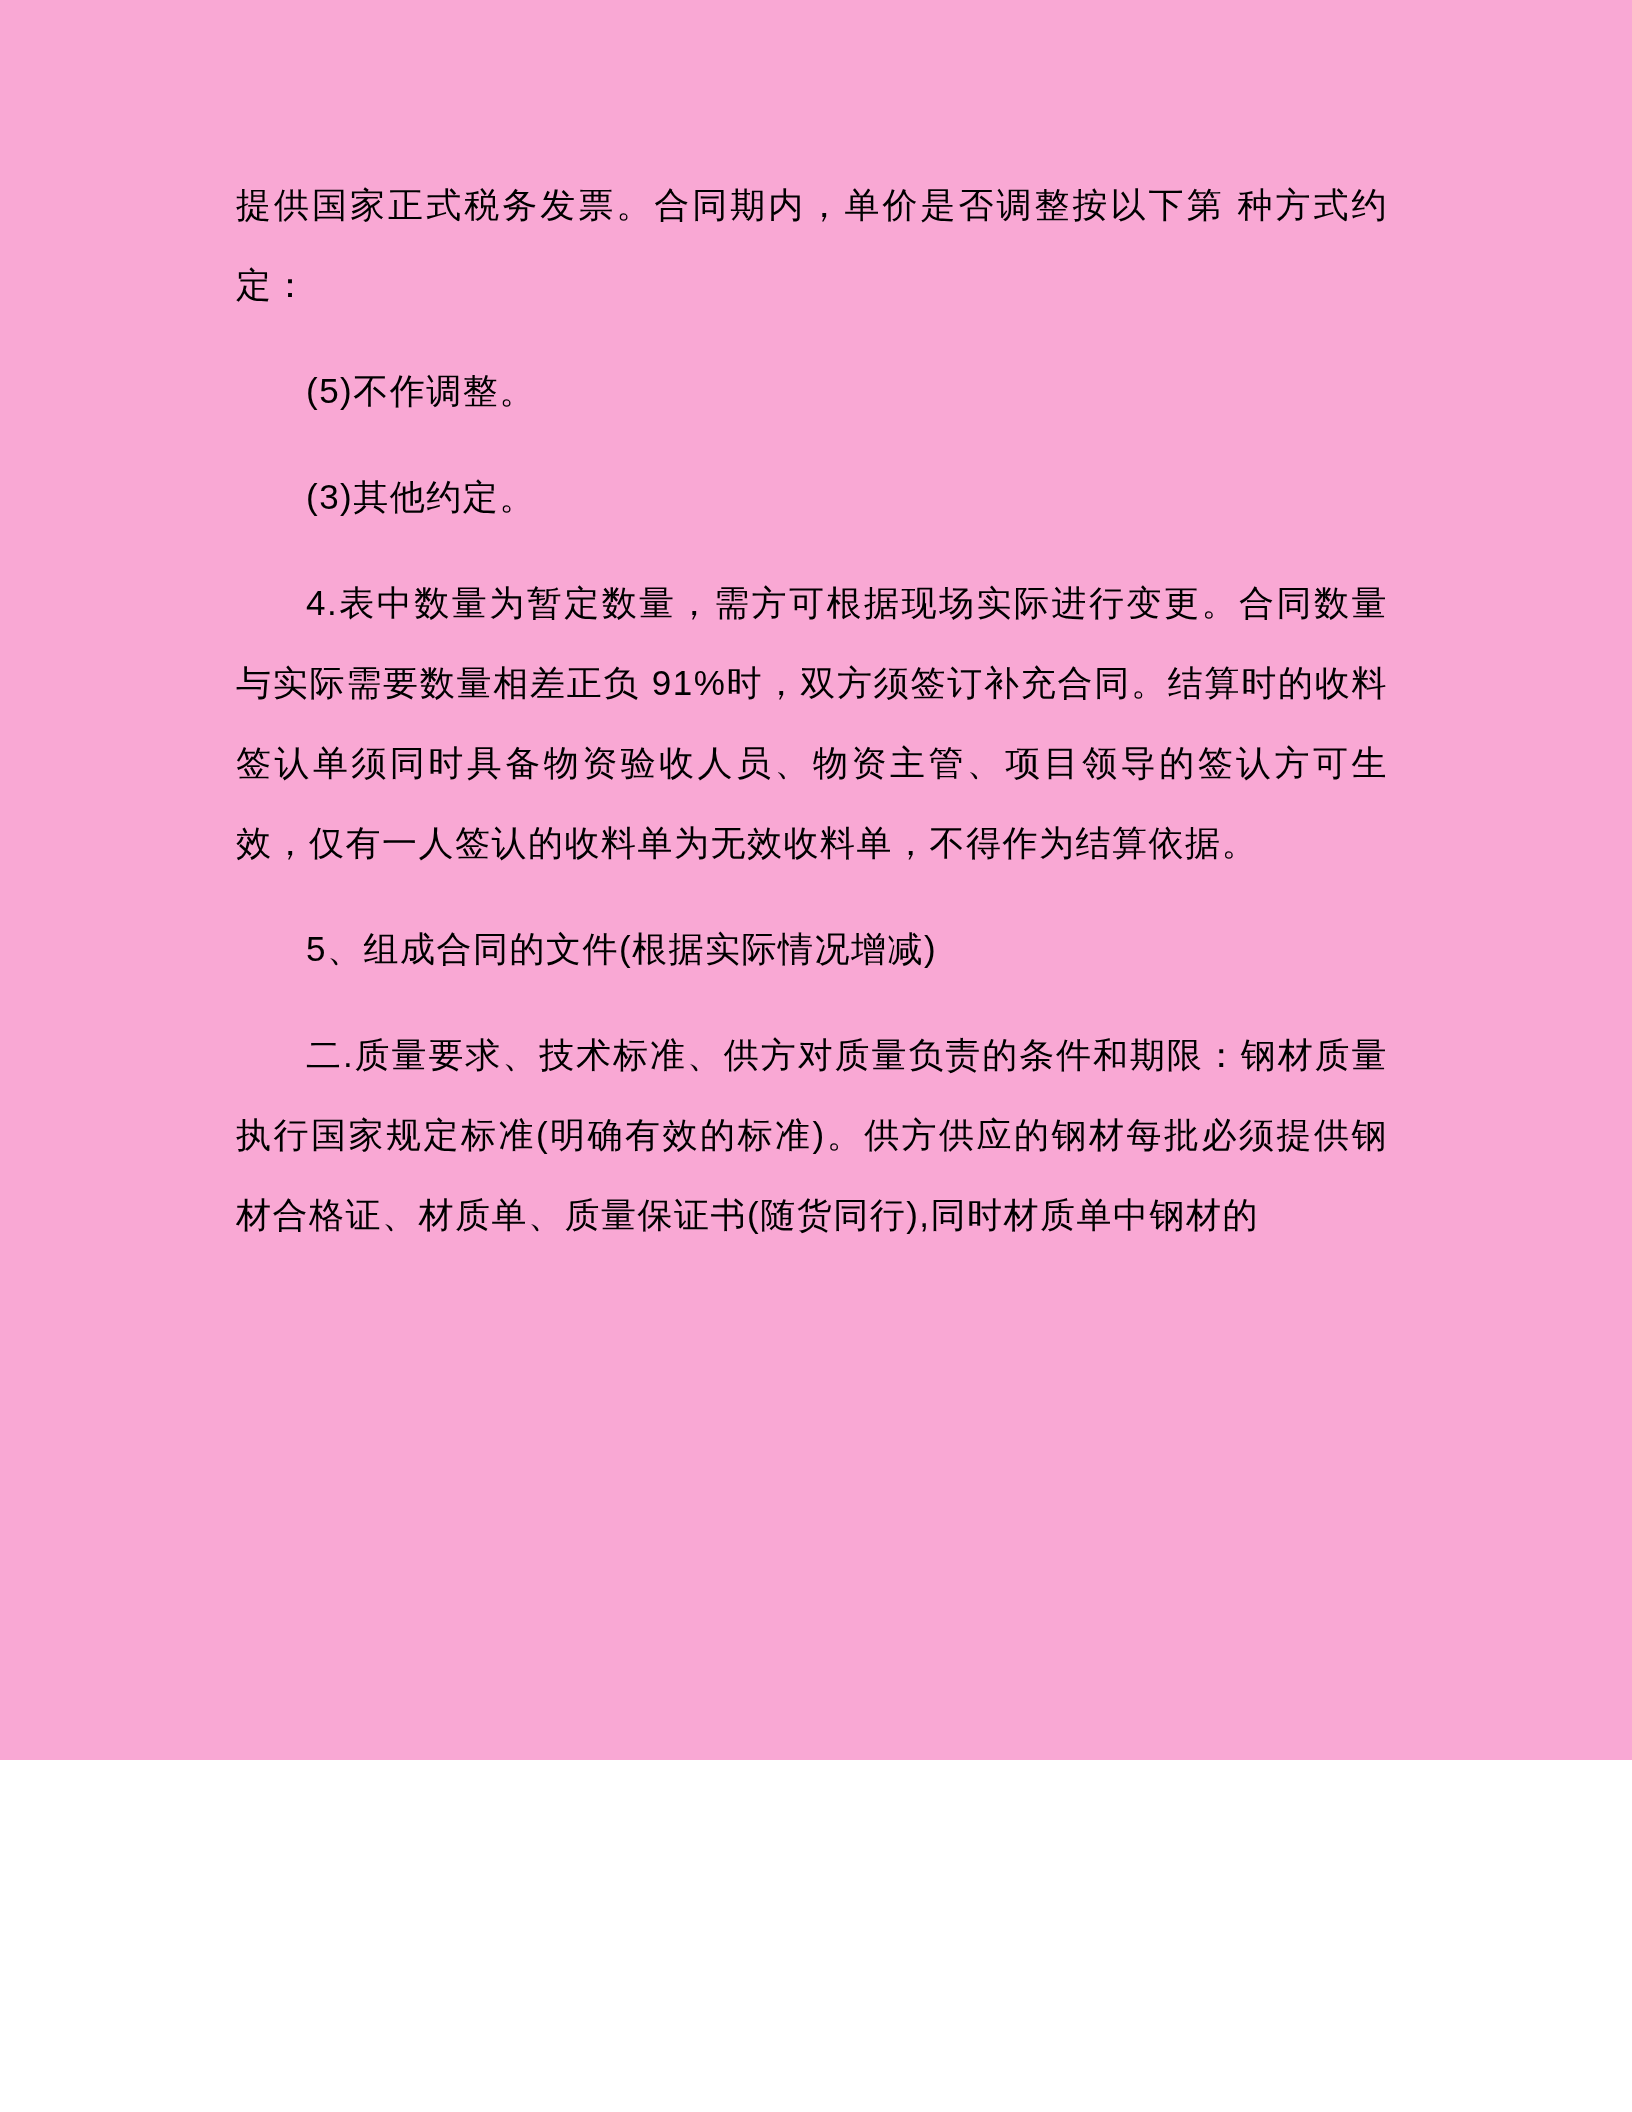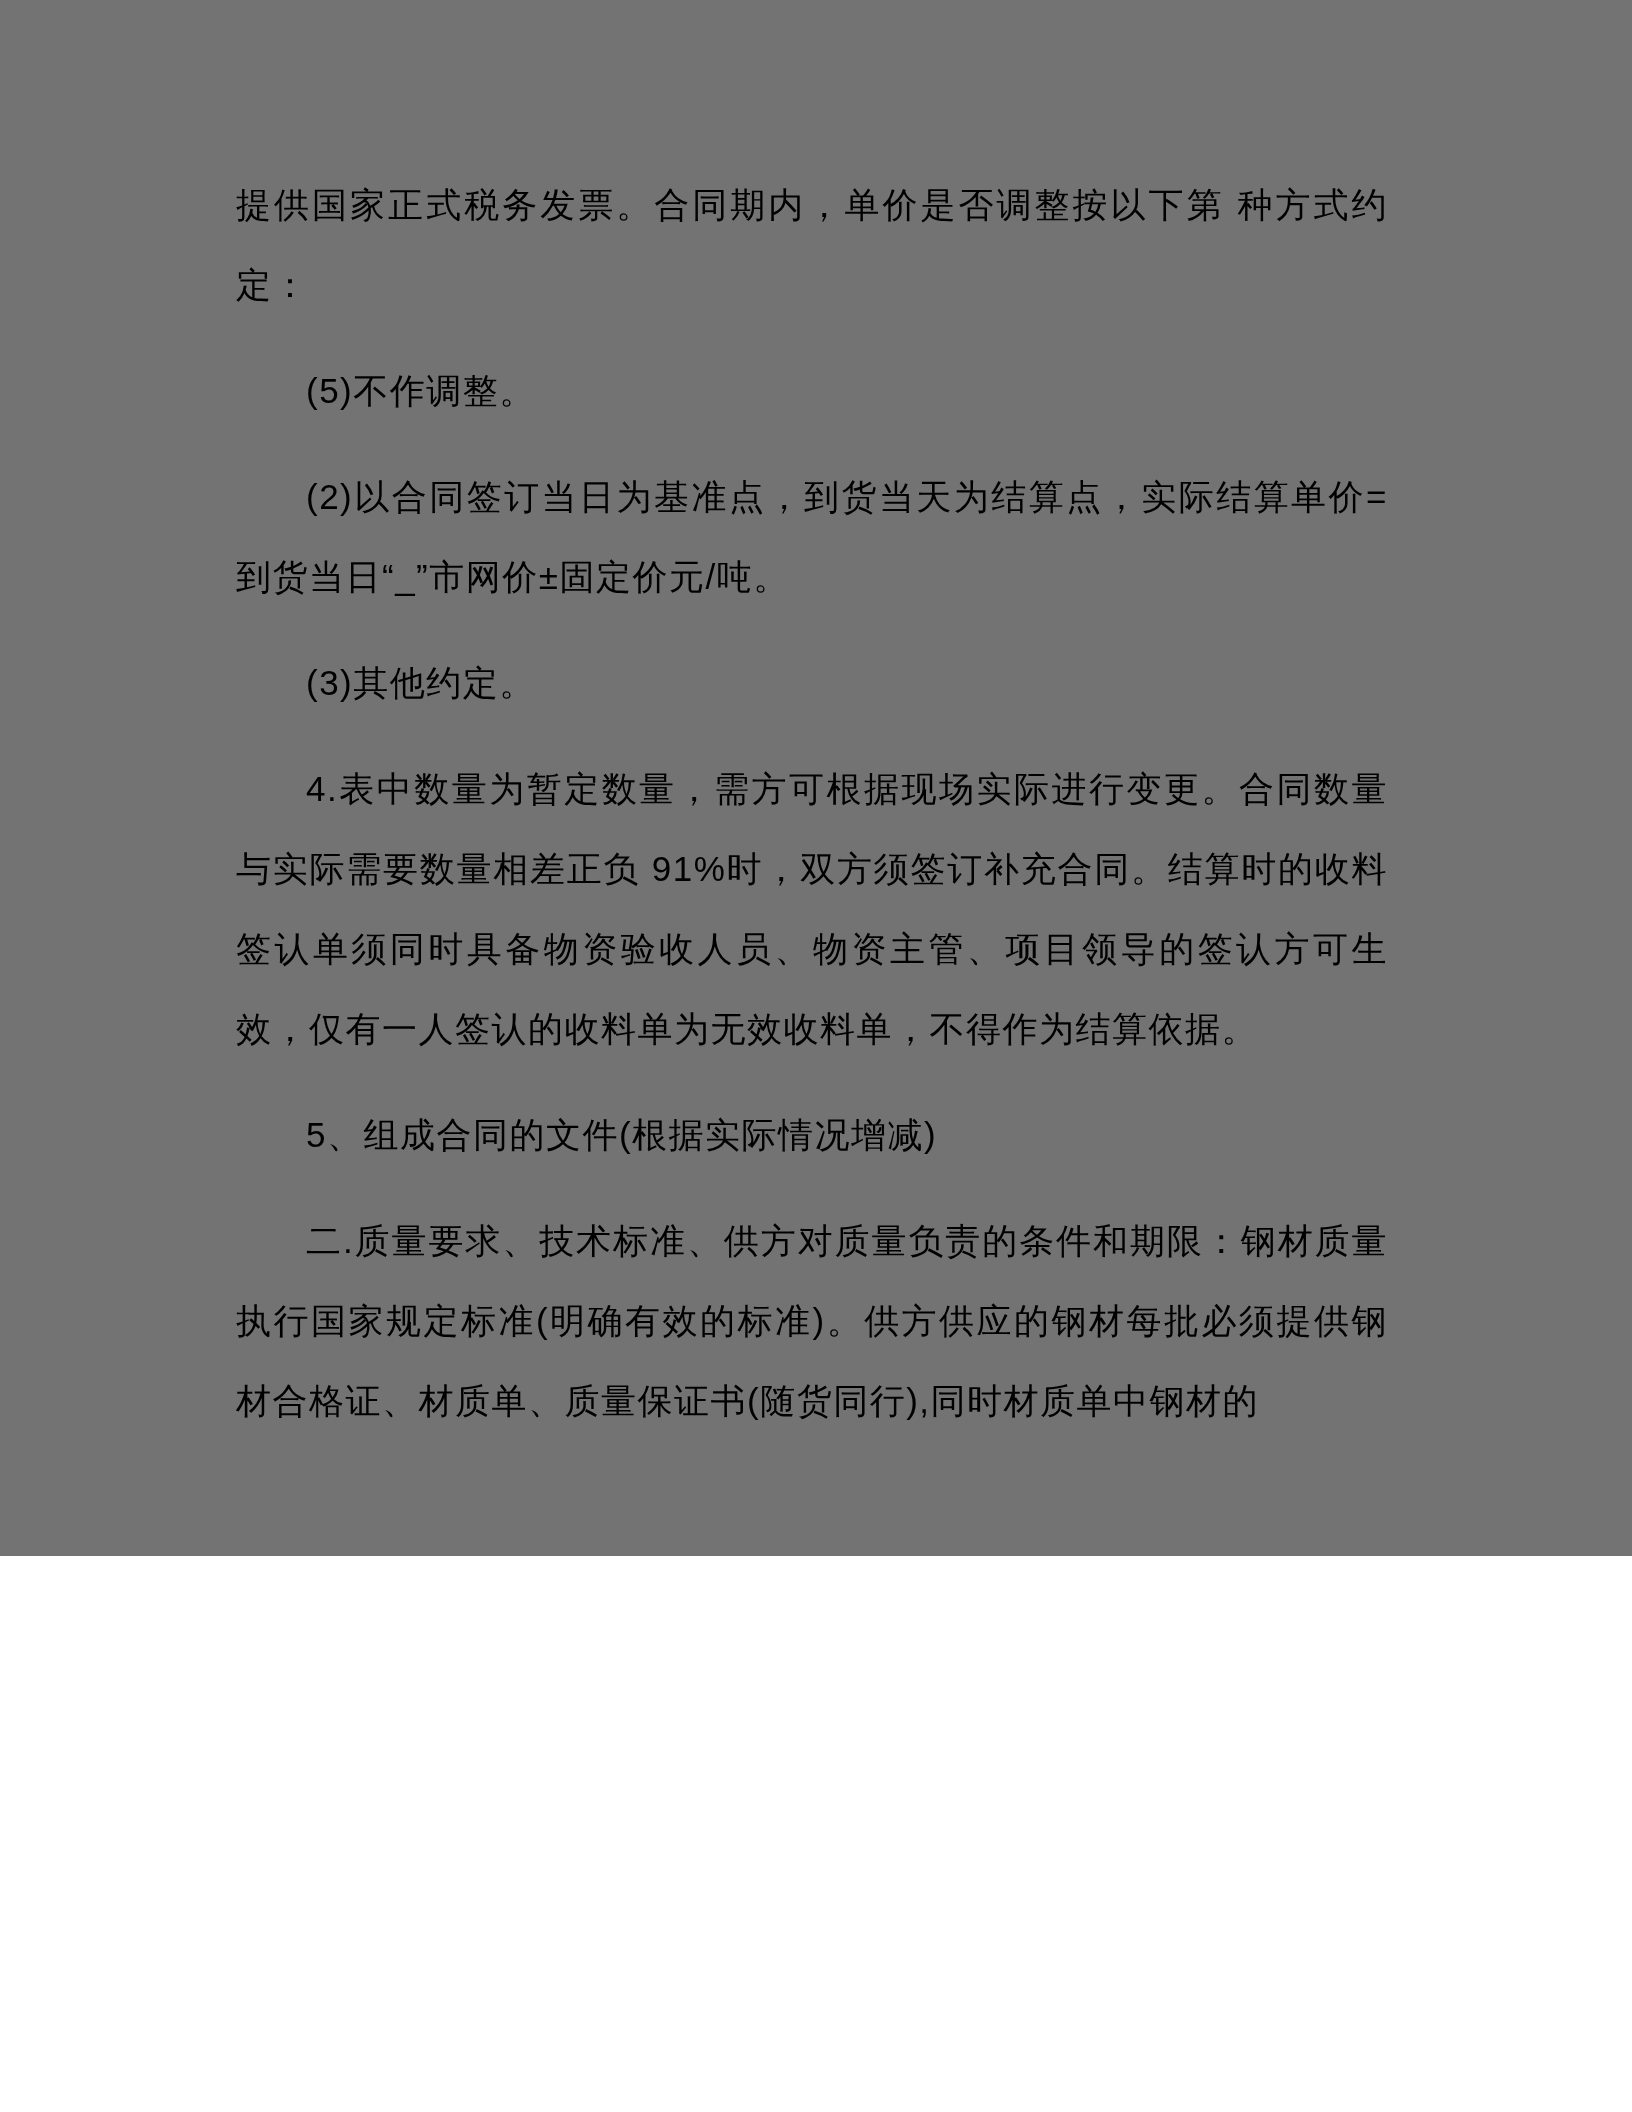--- a/index.html
+++ b/index.html
@@ -3,22 +3,22 @@
 <meta charset="utf-8">
 <style>
   html, body {
     margin: 0;
     padding: 0;
     background: #ffffff;
   }
   .page {
     position: relative;
     width: 1632px;
-    height: 1556px;
-    background: #737373;
+    height: 1760px;
+    background: #f9a8d4;
     box-sizing: border-box;
     padding: 165px 244px 60px 236px;
     color: #000000;
     font-family: "Liberation Sans", sans-serif;
     overflow: hidden;
   }
   .content {
     width: 100%;
   }
   .para {
@@ -35,19 +35,18 @@
     text-indent: 2em;
   }
 </style>
 </head>
 <body>
 
 <div class="page">
   <div class="content" id="paragraphs">
       <p class="para">提供国家正式税务发票。合同期内，单价是否调整按以下第 种方式约定：</p>
       <p class="para indent">(5)不作调整。</p>
-      <p class="para indent">(2)以合同签订当日为基准点，到货当天为结算点，实际结算单价=到货当日“_”市网价±固定价元/吨。</p>
       <p class="para indent">(3)其他约定。</p>
       <p class="para indent">4.表中数量为暂定数量，需方可根据现场实际进行变更。合同数量与实际需要数量相差正负 91%时，双方须签订补充合同。结算时的收料签认单须同时具备物资验收人员、物资主管、项目领导的签认方可生效，仅有一人签认的收料单为无效收料单，不得作为结算依据。</p>
       <p class="para indent">5、组成合同的文件(根据实际情况增减)</p>
       <p class="para indent">二.质量要求、技术标准、供方对质量负责的条件和期限：钢材质量执行国家规定标准(明确有效的标准)。供方供应的钢材每批必须提供钢材合格证、材质单、质量保证书(随货同行),同时材质单中钢材的</p>
     </div>
 </div>
 
 </body></html>

